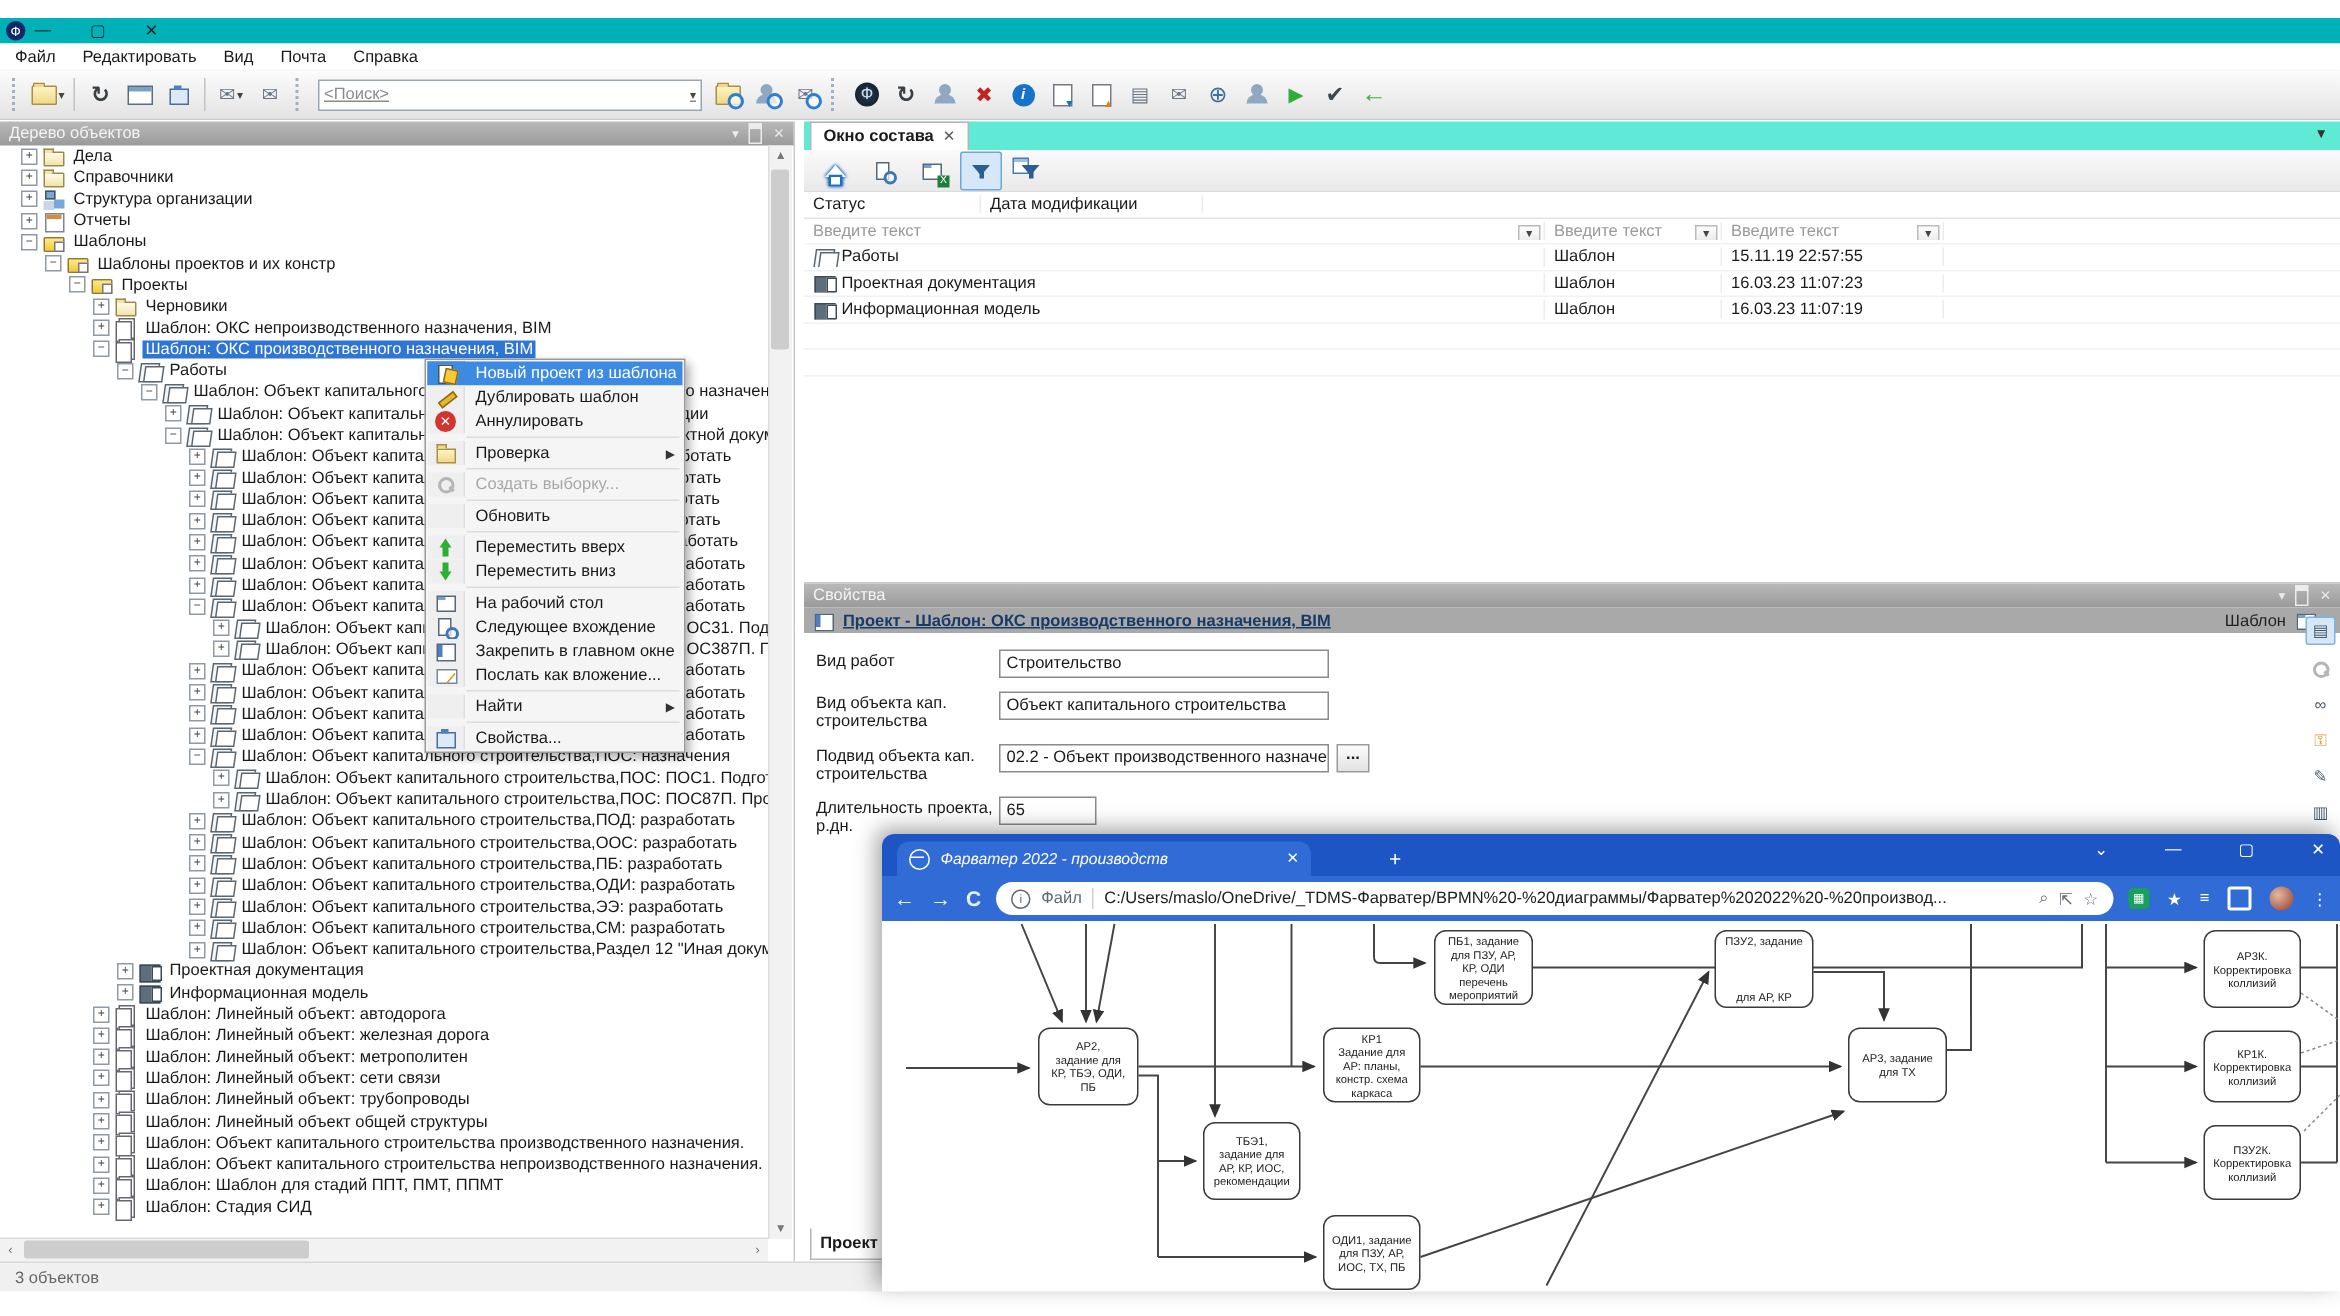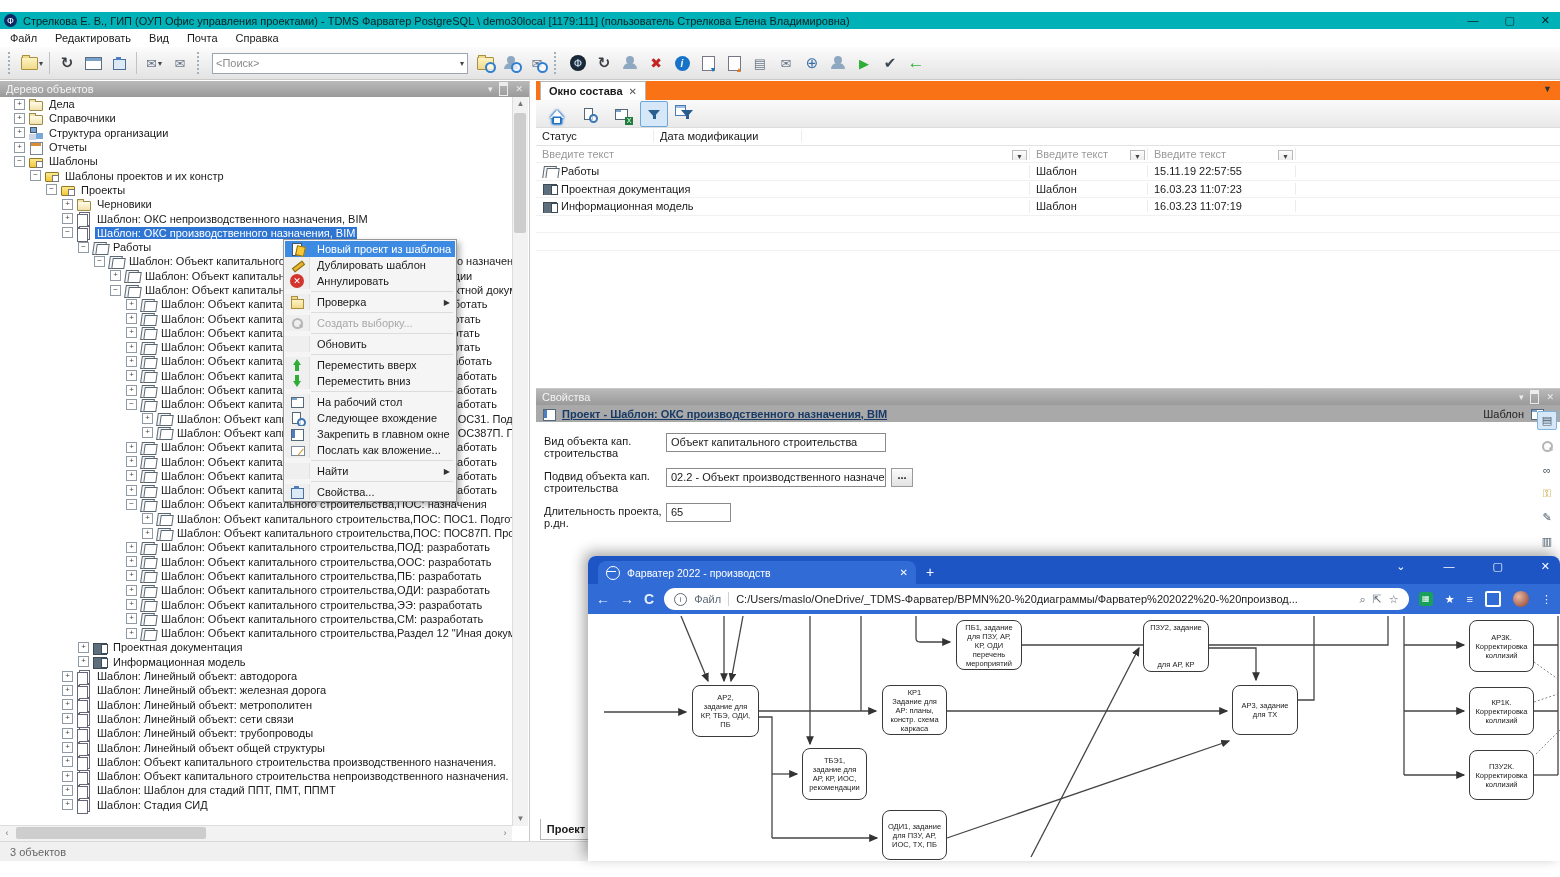--- a/index.html
+++ b/index.html
@@ -29,21 +29,21 @@
   .mini-folder{width:15px;height:11px;background:linear-gradient(#fdf3c2,#f0d98a);border:1px solid #a98f3f;border-radius:1px;position:relative;}
   .mini-folder:before{content:"";position:absolute;left:0;top:-3px;width:6px;height:2px;background:#f0d98a;border:1px solid #a98f3f;border-bottom:none;border-radius:1px 1px 0 0;}
   .mini-window{width:15px;height:11px;border:1px solid #5a6d80;background:#fff;position:relative;}
   .mini-window:before{content:"";position:absolute;left:0;top:0;right:0;height:3px;background:#7aa1c8;}
   .mini-doc{width:11px;height:13px;border:1px solid #778;background:#fff;position:relative;}
   .mini-doc.blue:after{content:"▼";position:absolute;right:-3px;bottom:-3px;color:#1673c7;font-size:7px;}
   .mini-doc.orange:after{content:"▲";position:absolute;right:-3px;bottom:-3px;color:#e07b1f;font-size:7px;}
   .mini-person{width:8px;height:8px;border-radius:50%;background:#8fa8c2;position:relative;top:-3px;}
   .mini-person:after{content:"";position:absolute;left:-3px;top:7px;width:14px;height:6px;border-radius:6px 6px 0 0;background:#8fa8c2;}
   .zoomdot{position:absolute;right:2px;bottom:2px;width:7px;height:7px;border:2px solid #2f7fd0;border-radius:50%;background:rgba(255,255,255,.7);}
-  #searchcombo{width:248px;height:19px;background:#fff;border:1px solid #9aa7b3;display:flex;align-items:center;justify-content:space-between;padding:0 3px;margin:0 4px;color:#8a8a8a;}
+  #searchcombo{width:248px;height:19px;background:#fff;border:1px solid #9aa7b3;display:flex;align-items:center;justify-content:space-between;padding:0 3px;margin:0 4px;color:#8a8a8a;text-decoration:underline;}
   
   #treepanel{left:0;top:81px;width:530px;height:760px;background:#fff;border-right:1px solid #c9c9c9;box-sizing:border-box;}
   .panelhdr{height:16px;background:linear-gradient(#b9b9b9,#9a9a9a);color:#f4f4f4;display:flex;align-items:center;padding:0 6px;justify-content:space-between;font-size:11px;}
   .panelhdr .hbtns{display:flex;gap:7px;color:#ececec;font-size:9px;align-items:center;}
   .pinico{display:inline-block;width:7px;height:9px;border:1px solid #ececec;border-top-width:4px;}
   #treebody{position:absolute;left:0;top:16px;width:513px;height:729px;overflow:hidden;}
   .trow{height:14.3px;display:flex;align-items:center;white-space:nowrap;}
   .exp{width:9px;height:9px;border:1px solid #8f9aa5;background:#fff;font-size:8px;line-height:7px;text-align:center;color:#444;margin-right:3px;flex:none;}
   .tlabel{padding:0 2px;}
   .tlabel.sel{background:#2e75d4;color:#fff;}
@@ -96,21 +96,21 @@
   .cmi-desk:after{content:"";position:absolute;left:2px;top:3px;width:5px;height:2px;background:#7aa1c8;}
   .cmi-next:before{content:"";position:absolute;left:2px;top:1px;width:7px;height:10px;background:#fff;border:1px solid #55687a;}
   .cmi-next:after{content:"";position:absolute;left:7px;top:7px;width:5px;height:5px;border:2px solid #3b77b5;border-radius:50%;background:#fffa;}
   .cmi-pinw:before{content:"";position:absolute;left:1px;top:2px;width:11px;height:10px;border:1px solid #55687a;background:#fff;}
   .cmi-pinw:after{content:"";position:absolute;left:2px;top:3px;width:3px;height:8px;background:#4d7fc0;}
   .cmi-mailat:before{content:"";position:absolute;left:1px;top:3px;width:12px;height:8px;border:1px solid #7a8699;background:#fff;}
   .cmi-mailat:after{content:"";position:absolute;left:2px;top:2px;width:9px;height:9px;border-right:1px solid #c99a2e;transform:rotate(40deg);}
   .cmi-props:before{content:"";position:absolute;left:1px;top:3px;width:11px;height:9px;background:#dce9f6;border:1px solid #4d6e96;}
   .cmi-props:after{content:"";position:absolute;left:4px;top:1px;width:5px;height:3px;background:#4d7fc0;}
   
-  #tabstrip{left:536px;top:81px;width:1024px;height:19px;background:#f97316;border-bottom:1px solid #d0d0d0;display:flex;align-items:flex-end;}
+  #tabstrip{left:536px;top:81px;width:1024px;height:19px;background:#5eead4;border-bottom:1px solid #d0d0d0;display:flex;align-items:flex-end;}
   #cwtab{margin-left:4px;height:18px;border:1px solid #b5b5b5;border-bottom:none;background:#fff;display:flex;align-items:center;gap:6px;padding:0 8px;font-weight:bold;}
   #cwtab .x{font-weight:normal;color:#555;font-size:10px;}
   #striparrow{position:absolute;right:8px;top:3px;color:#333;font-size:9px;}
   #cwtoolbar{left:536px;top:100px;width:1024px;height:28px;background:linear-gradient(#fafafa,#e9e9e9);display:flex;align-items:center;gap:6px;padding-left:8px;box-sizing:border-box;border-bottom:1px solid #dcdcdc;}
   .cwbtn{width:26px;height:24px;display:flex;align-items:center;justify-content:center;position:relative;}
   .cwbtn.selected{border:1px solid #6ca6dd;background:#d6e8f8;border-radius:2px;}
   .homearrow{width:0;height:0;border-left:7px solid transparent;border-right:7px solid transparent;border-bottom:8px solid #fff;position:relative;filter:drop-shadow(0 0 1px #1d6fc2) drop-shadow(0 0 1px #1d6fc2);}
   .homearrow:after{content:"";position:absolute;left:-3px;top:8px;width:6px;height:5px;background:#fff;box-shadow:0 0 0 1.5px #1d6fc2;}
   .funnel{width:0;height:0;border-left:6px solid transparent;border-right:6px solid transparent;border-top:7px solid #2c5d8f;position:relative;}
   .funnel:after{content:"";position:absolute;left:-1.5px;top:-7px;width:3px;height:9px;background:#2c5d8f;}
@@ -140,21 +140,21 @@
   #propstrip{position:absolute;right:2px;top:22px;width:22px;display:flex;flex-direction:column;gap:7px;align-items:center;}
   .pst{width:18px;height:17px;display:flex;align-items:center;justify-content:center;font-size:11px;color:#4a5a68;}
   .pst.selected{border:1px solid #7eb3e0;background:#d6e8f8;border-radius:2px;}
   #projtab{left:540px;top:819px;width:50px;height:20px;background:#fff;border:1px solid #b5b5b5;border-top:none;display:flex;align-items:center;justify-content:center;font-weight:bold;z-index:40;}
   
   #statusbar{left:0;top:841px;width:1560px;height:20px;background:#f0f0f0;border-top:1px solid #d8d8d8;display:flex;align-items:center;padding-left:10px;color:#666;box-sizing:border-box;}
   
   #browser{left:588px;top:556px;width:972px;height:305px;z-index:100;box-shadow:-4px -4px 14px rgba(0,0,0,.35);border-radius:8px 8px 0 0;overflow:hidden;background:#fff;}
   #bframe{position:absolute;left:0;top:0;width:972px;height:28px;background:#1d55c4;}
   #bwbtns{position:absolute;right:10px;top:4px;display:flex;gap:38px;color:#fff;font-size:11px;z-index:2;}
-  #btab{position:absolute;left:10px;top:5px;width:318px;height:23px;background:#316bd6;border-radius:8px 8px 0 0;display:flex;align-items:center;padding:0 8px;box-sizing:border-box;gap:7px;color:#fff;z-index:1;}
+  #btab{position:absolute;left:10px;top:5px;width:276px;height:23px;background:#316bd6;border-radius:8px 8px 0 0;display:flex;align-items:center;padding:0 8px;box-sizing:border-box;gap:7px;color:#fff;z-index:1;font-style:italic;}
   #btab .globe{width:12px;height:12px;border:1.5px solid #fff;border-radius:50%;position:relative;flex:none;}
   #btab .globe:after{content:"";position:absolute;left:0;top:4px;width:9px;height:1.5px;background:#fff;}
   #btab .btitle{font-size:10.5px;white-space:nowrap;overflow:hidden;flex:1;}
   #btab .x{font-size:10px;}
   #newtab{position:absolute;left:338px;top:8px;color:#fff;font-size:14px;z-index:1;}
   #burlbar{position:absolute;left:0;top:28px;width:972px;height:30px;background:#316bd6;display:flex;align-items:center;padding:0 8px;box-sizing:border-box;gap:10px;}
   .bnav{color:#e8efff;font-size:14px;font-weight:bold;}
   #omnibox{height:22px;flex:1;max-width:730px;background:#fff;border-radius:12px;display:flex;align-items:center;padding:0 10px;gap:7px;overflow:hidden;}
   #omnibox .ii{width:11px;height:11px;border:1px solid #5f6a75;border-radius:50%;color:#5f6a75;font-size:8px;text-align:center;line-height:11px;flex:none;}
   #omnibox .scheme{color:#5f6a75;flex:none;}
@@ -169,21 +169,20 @@
   #diagram{position:absolute;left:16px;top:0;width:972px;height:247px;}
   .dnode{position:absolute;border:1.5px solid #3a3a3a;border-radius:8px;background:#fff;display:flex;flex-direction:column;align-items:center;justify-content:center;font-size:7.5px;line-height:9px;text-align:center;color:#222;padding:2px;box-sizing:border-box;}
   #bscroll{position:absolute;right:2px;top:2px;width:9px;height:180px;background:#f2f2f2;border-radius:4px;}
   #bscroll:after{content:"";position:absolute;left:1px;top:2px;width:7px;height:70px;background:#c9c9c9;border-radius:4px;}
 </style>
 </head>
 <body>
 
 <div class="abs" id="titlebar">
   <span class="appico">Ф</span>
-  <span class="ttl">Стрелкова Е. В., ГИП (ОУП Офис управления проектами) - TDMS Фарватер PostgreSQL \ demo30local [1179:111] (пользователь Стрелкова Елена Владимировна)</span>
   <span class="wbtns">
     <span>—</span>
     <span>▢</span>
     <span>✕</span>
   </span>
 </div>
 
 <div class="abs" id="menubar">
     <span>Файл</span>
     <span>Редактировать</span>
@@ -719,20 +718,24 @@
     </span>
   </div>
   <div id="objbar">
     <span class="cmi cmi-pinw"></span>
     <span class="objlink">Проект - Шаблон: ОКС производственного назначения, BIM</span>
     <span class="badge">Шаблон</span>
     <span class="cmi cmi-desk"></span>
     <span style="font-size:8px;color:#333;">▾</span>
   </div>
   <div id="propfields">
+      <div class="frow">
+        <div class="flabel">Вид работ</div>
+        <div class="finput" style="width: 210px;">Строительство</div>
+      </div>
       <div class="frow">
         <div class="flabel">Вид объекта кап. строительства</div>
         <div class="finput" style="width: 210px;">Объект капитального строительства</div>
       </div>
       <div class="frow">
         <div class="flabel">Подвид объекта кап. строительства</div>
         <div class="finput" style="width: 210px;">02.2 - Объект производственного назначения</div>
         <div class="fbrowse">...</div>
       </div>
       <div class="frow">

